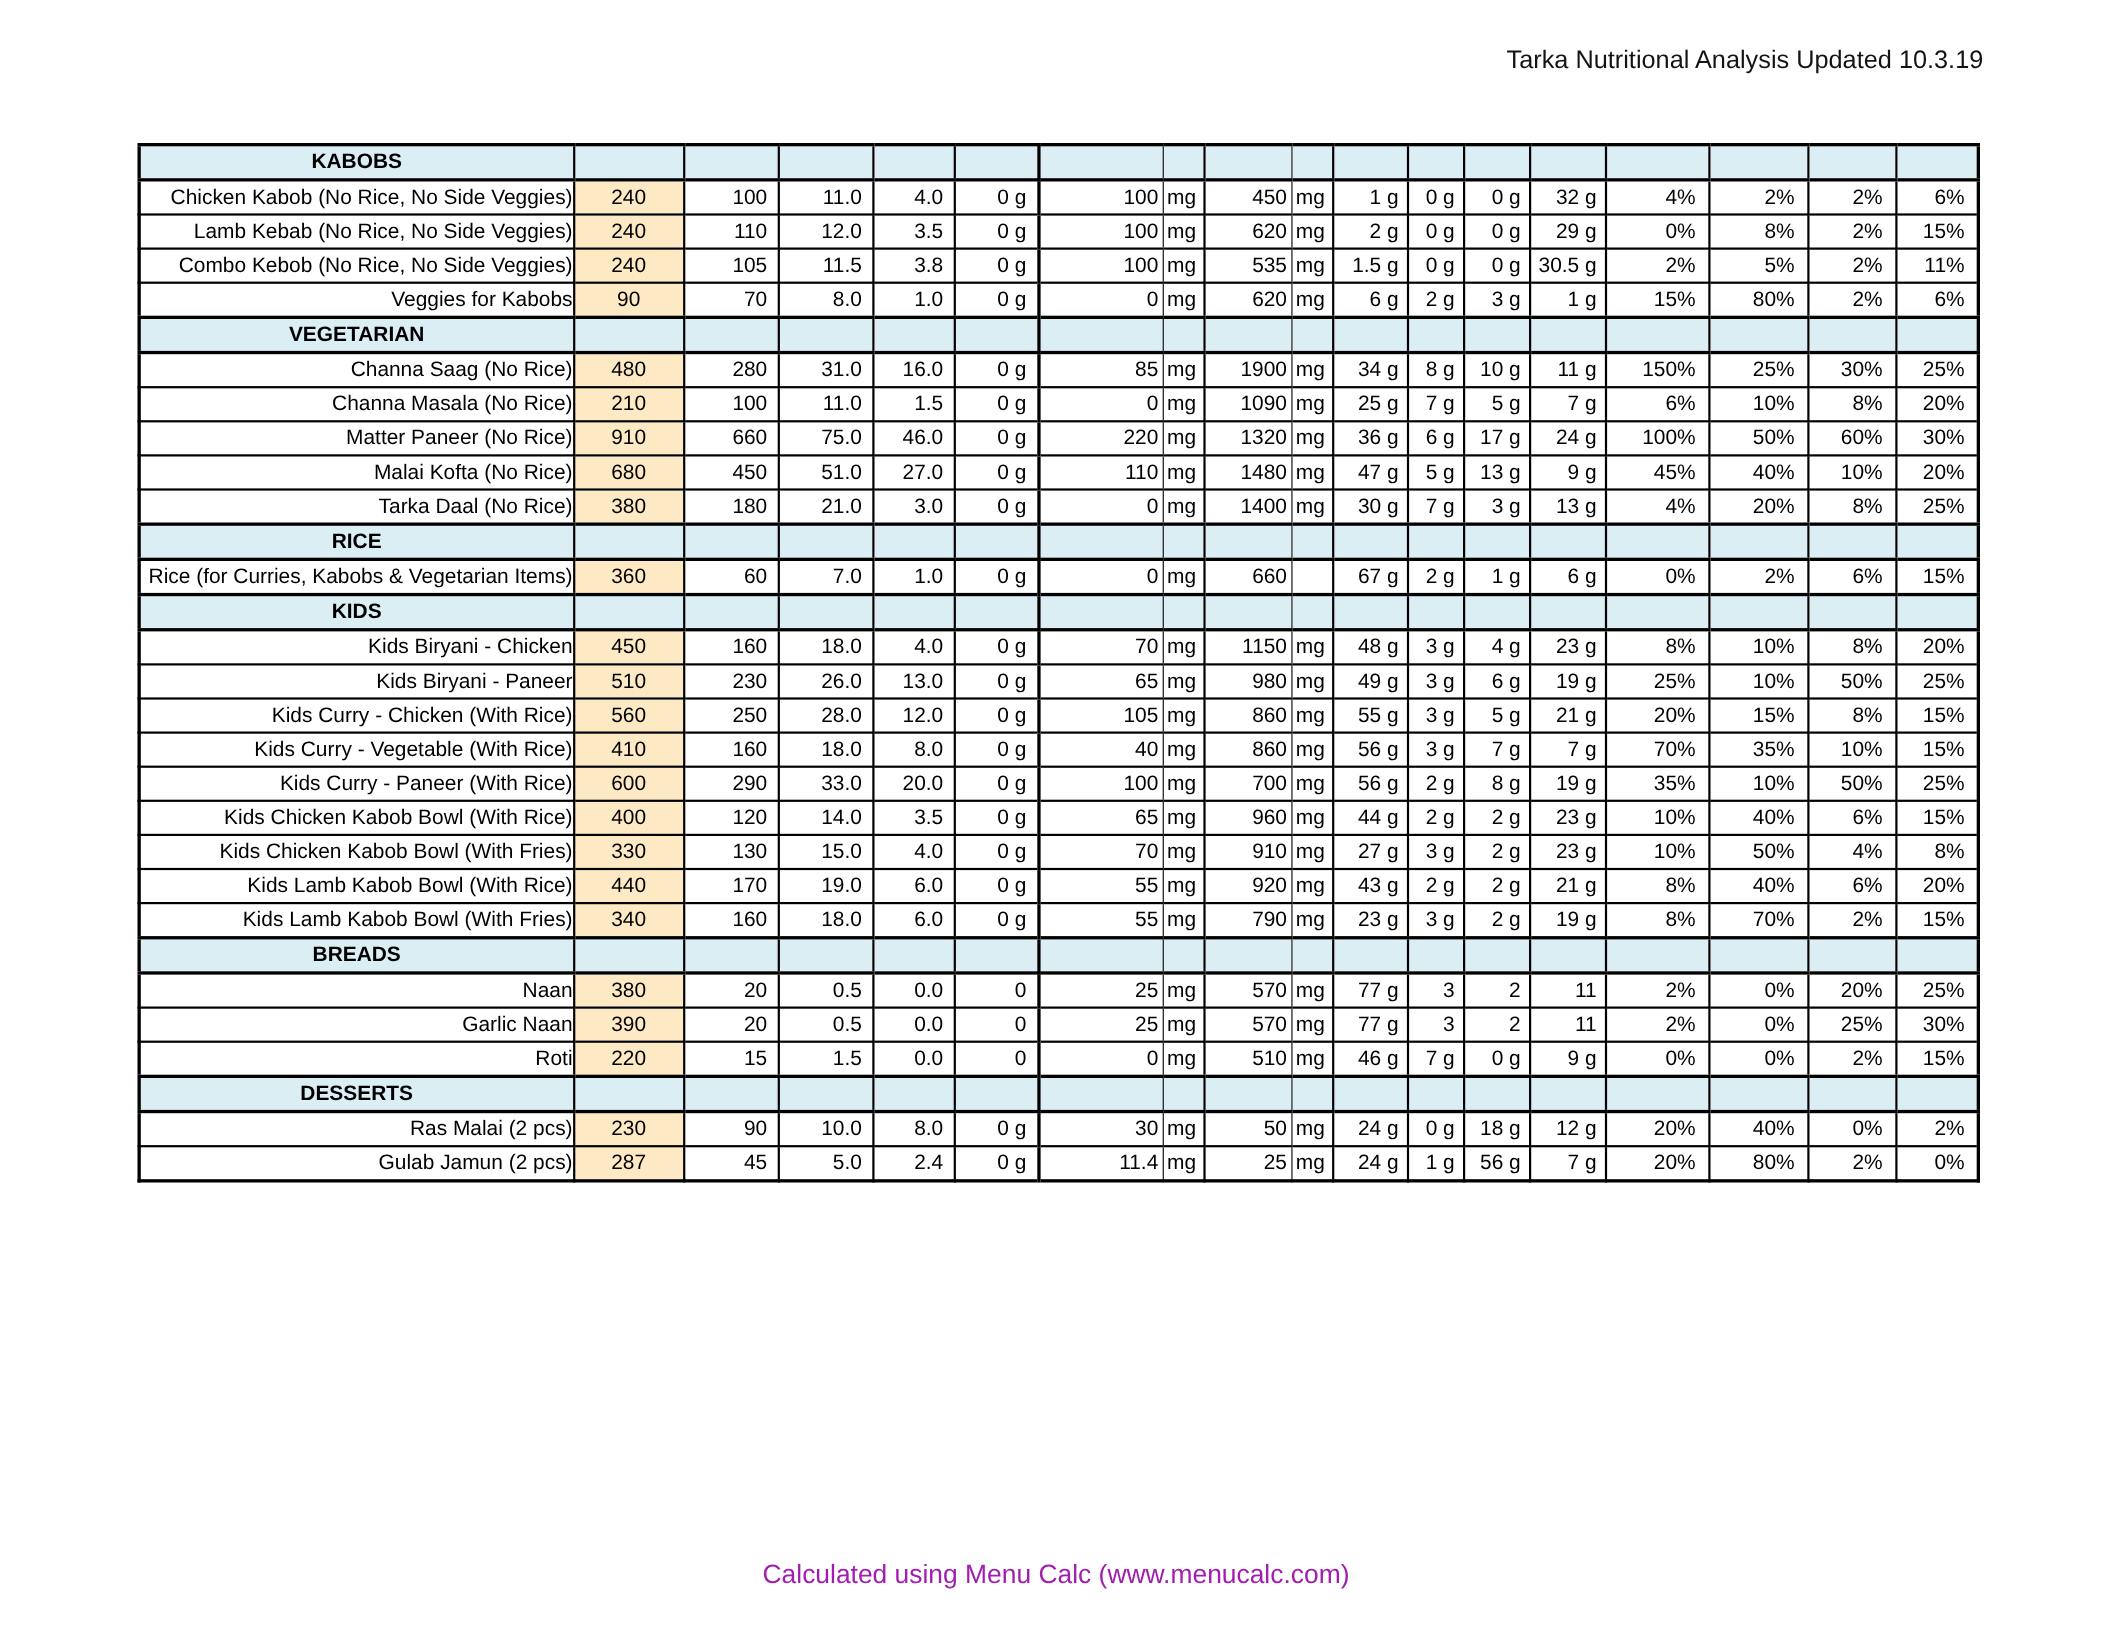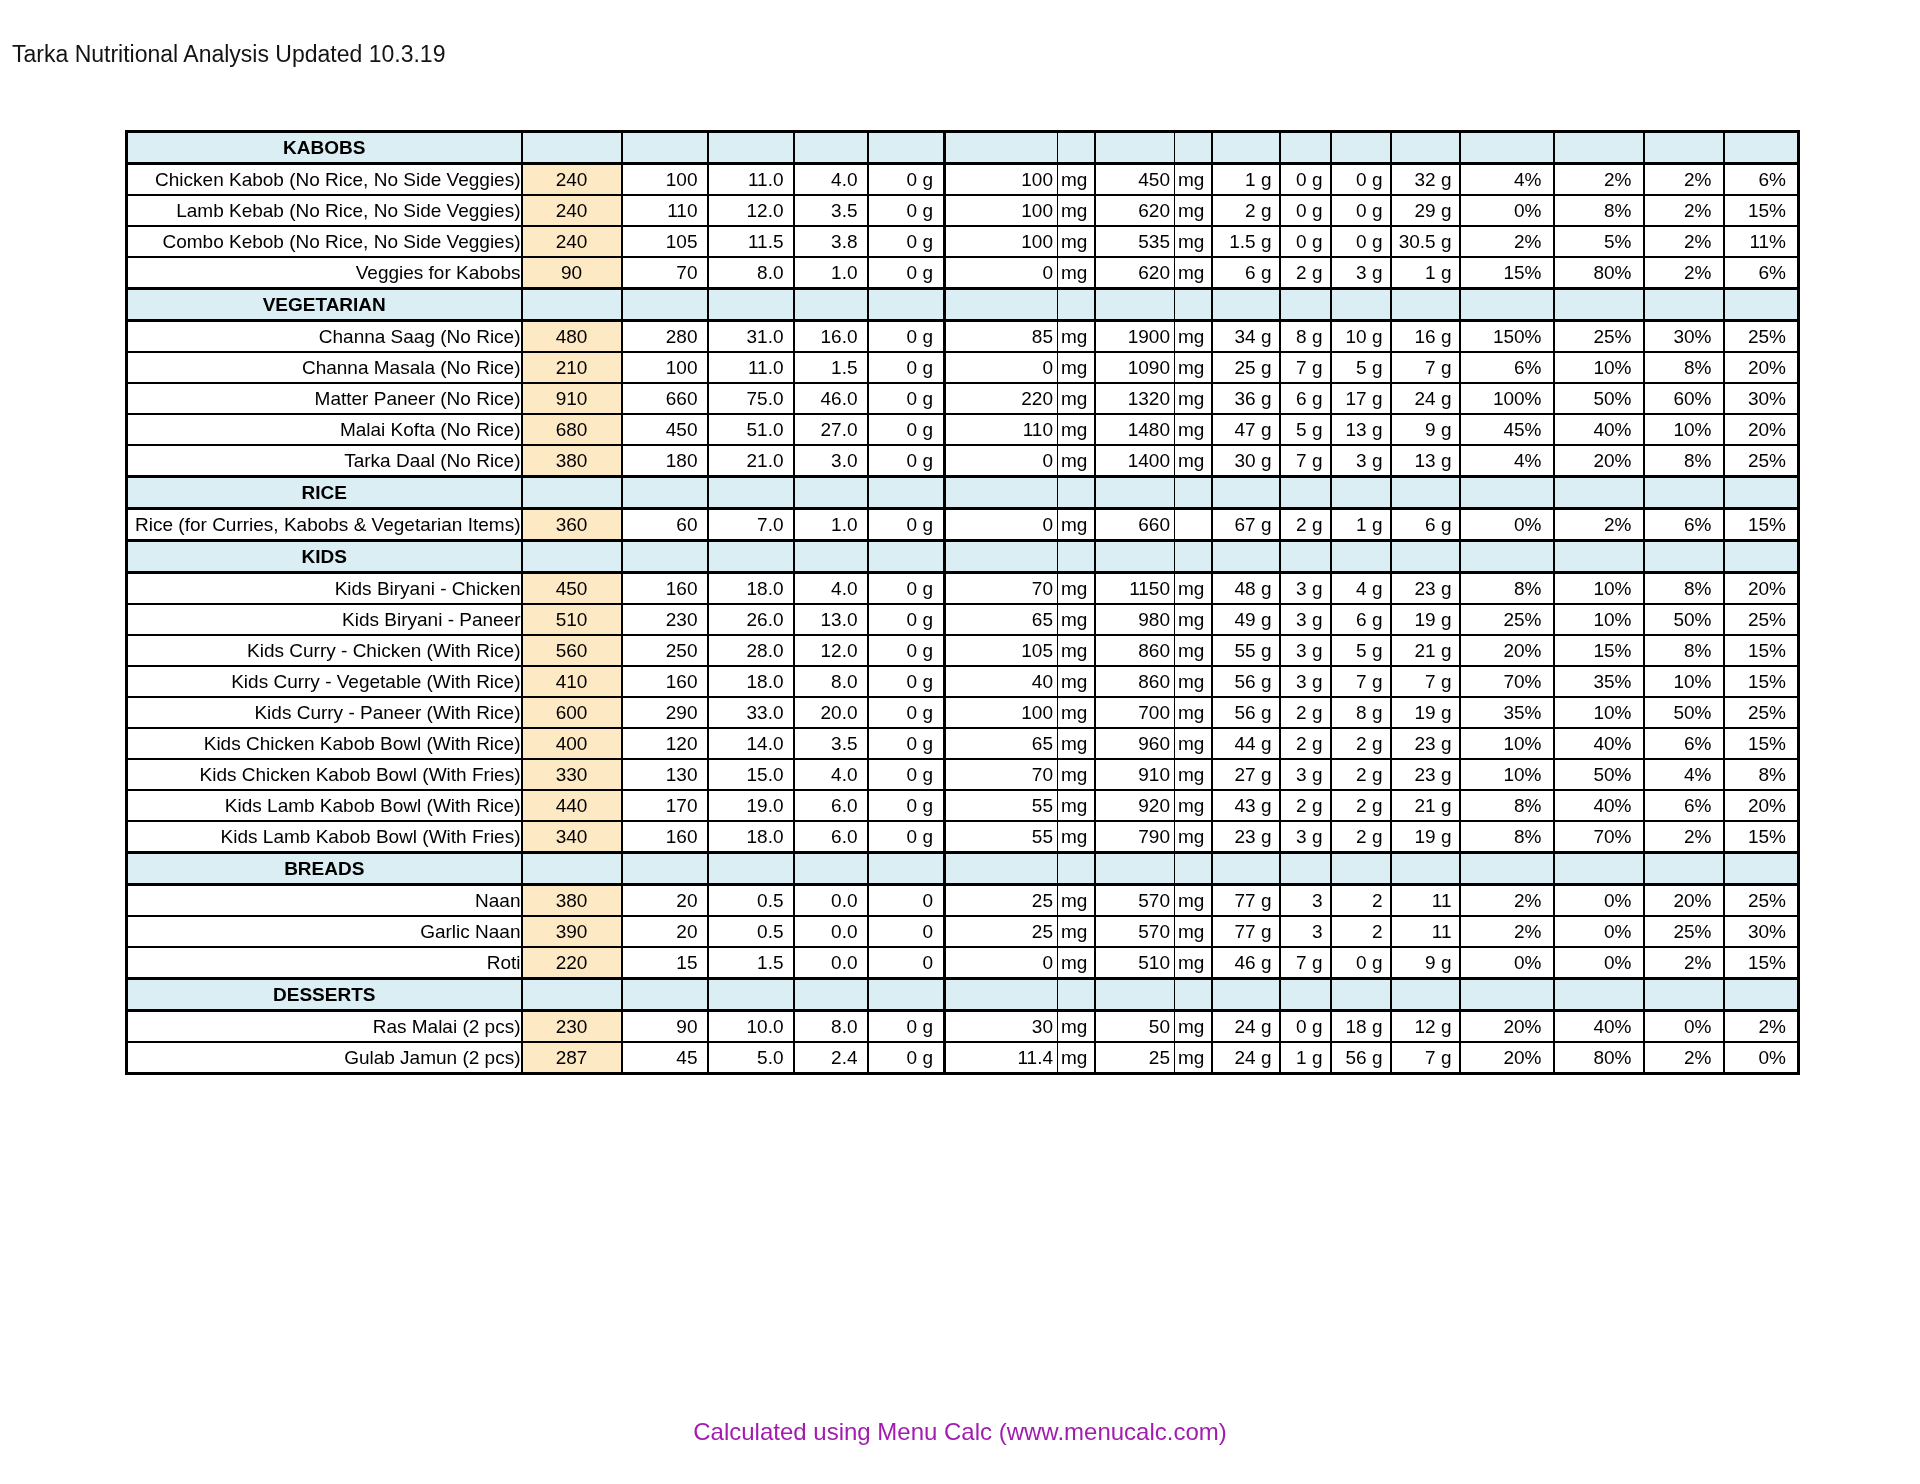--- a/index.html
+++ b/index.html
@@ -1,22 +1,22 @@
 <!DOCTYPE html>
 <html><head>
 <meta charset="utf-8">
 <style>
   html,body{margin:0;padding:0;}
   body{
     width:1920px;height:1484px;background:#ffffff;position:relative;
     font-family:"Liberation Sans", sans-serif;color:#000;
   }
   .page-title{
-    position:absolute;top:41px;left:12px;width:1803px;
-    text-align:left;font-size:23px;color:#141414;
+    position:absolute;top:41px;left:0;width:1803px;
+    text-align:right;font-size:23px;color:#141414;
   }
   .footer-note{
     position:absolute;top:1418px;left:0;width:1920px;
     text-align:center;font-size:24px;color:#a21caf;
   }
   table.nutrition{
     position:absolute;left:125px;top:130px;width:1672px;
     border-collapse:collapse;table-layout:fixed;
     border:3px solid #000;
   }
@@ -194,21 +194,21 @@
         <td class="num">31.0</td>
         <td class="num">16.0</td>
         <td class="trans">0 g</td>
         <td class="val">85</td>
         <td class="unit">mg</td>
         <td class="val">1900</td>
         <td class="unit">mg</td>
         <td class="g">34 g</td>
         <td class="g">8 g</td>
         <td class="g">10 g</td>
-        <td class="g">16 g</td>
+        <td class="g">11 g</td>
         <td class="pct">150%</td>
         <td class="pct">25%</td>
         <td class="pct">30%</td>
         <td class="pct">25%</td>
       </tr>
       <tr>
         <td class="item">Channa Masala (No Rice)</td>
         <td class="cal">210</td>
         <td class="num">100</td>
         <td class="num">11.0</td>

